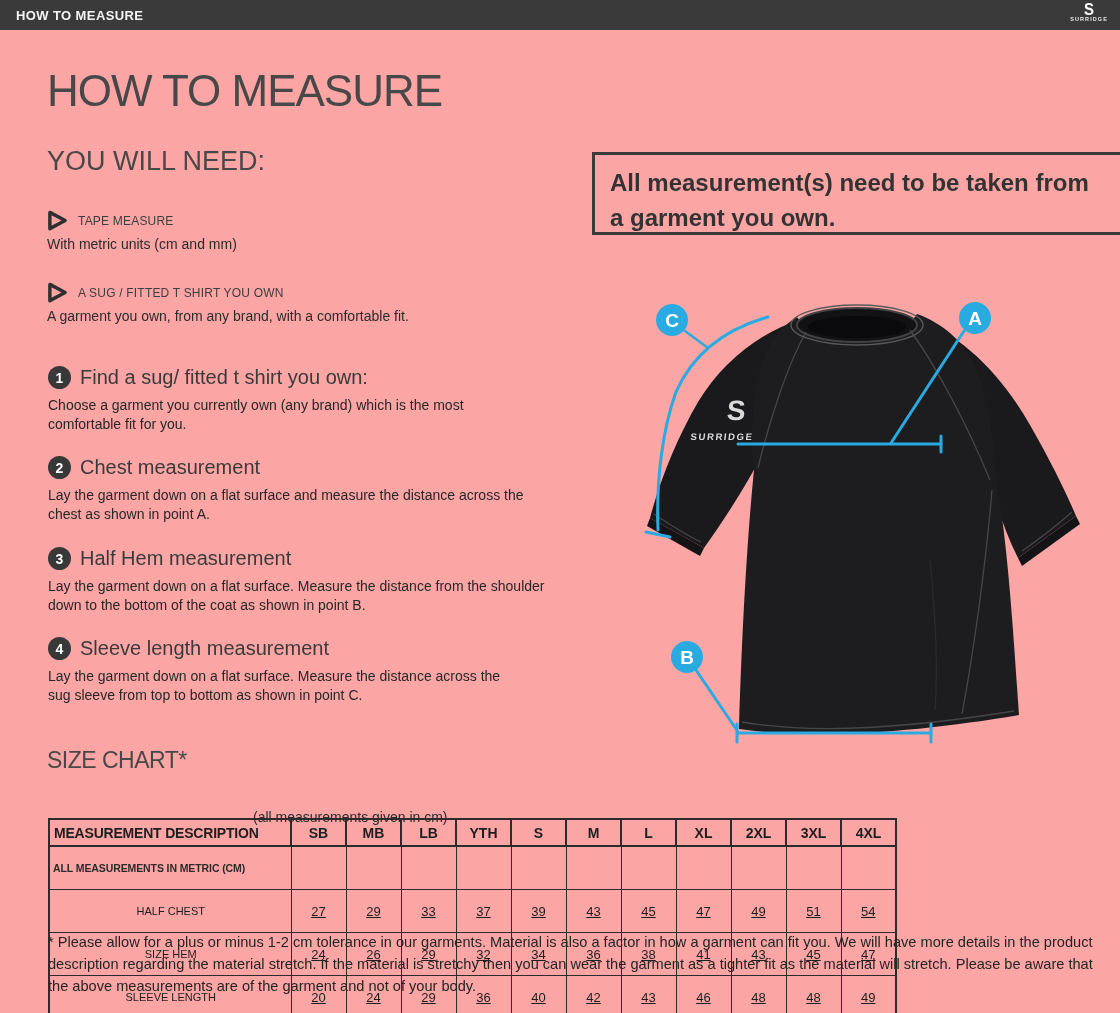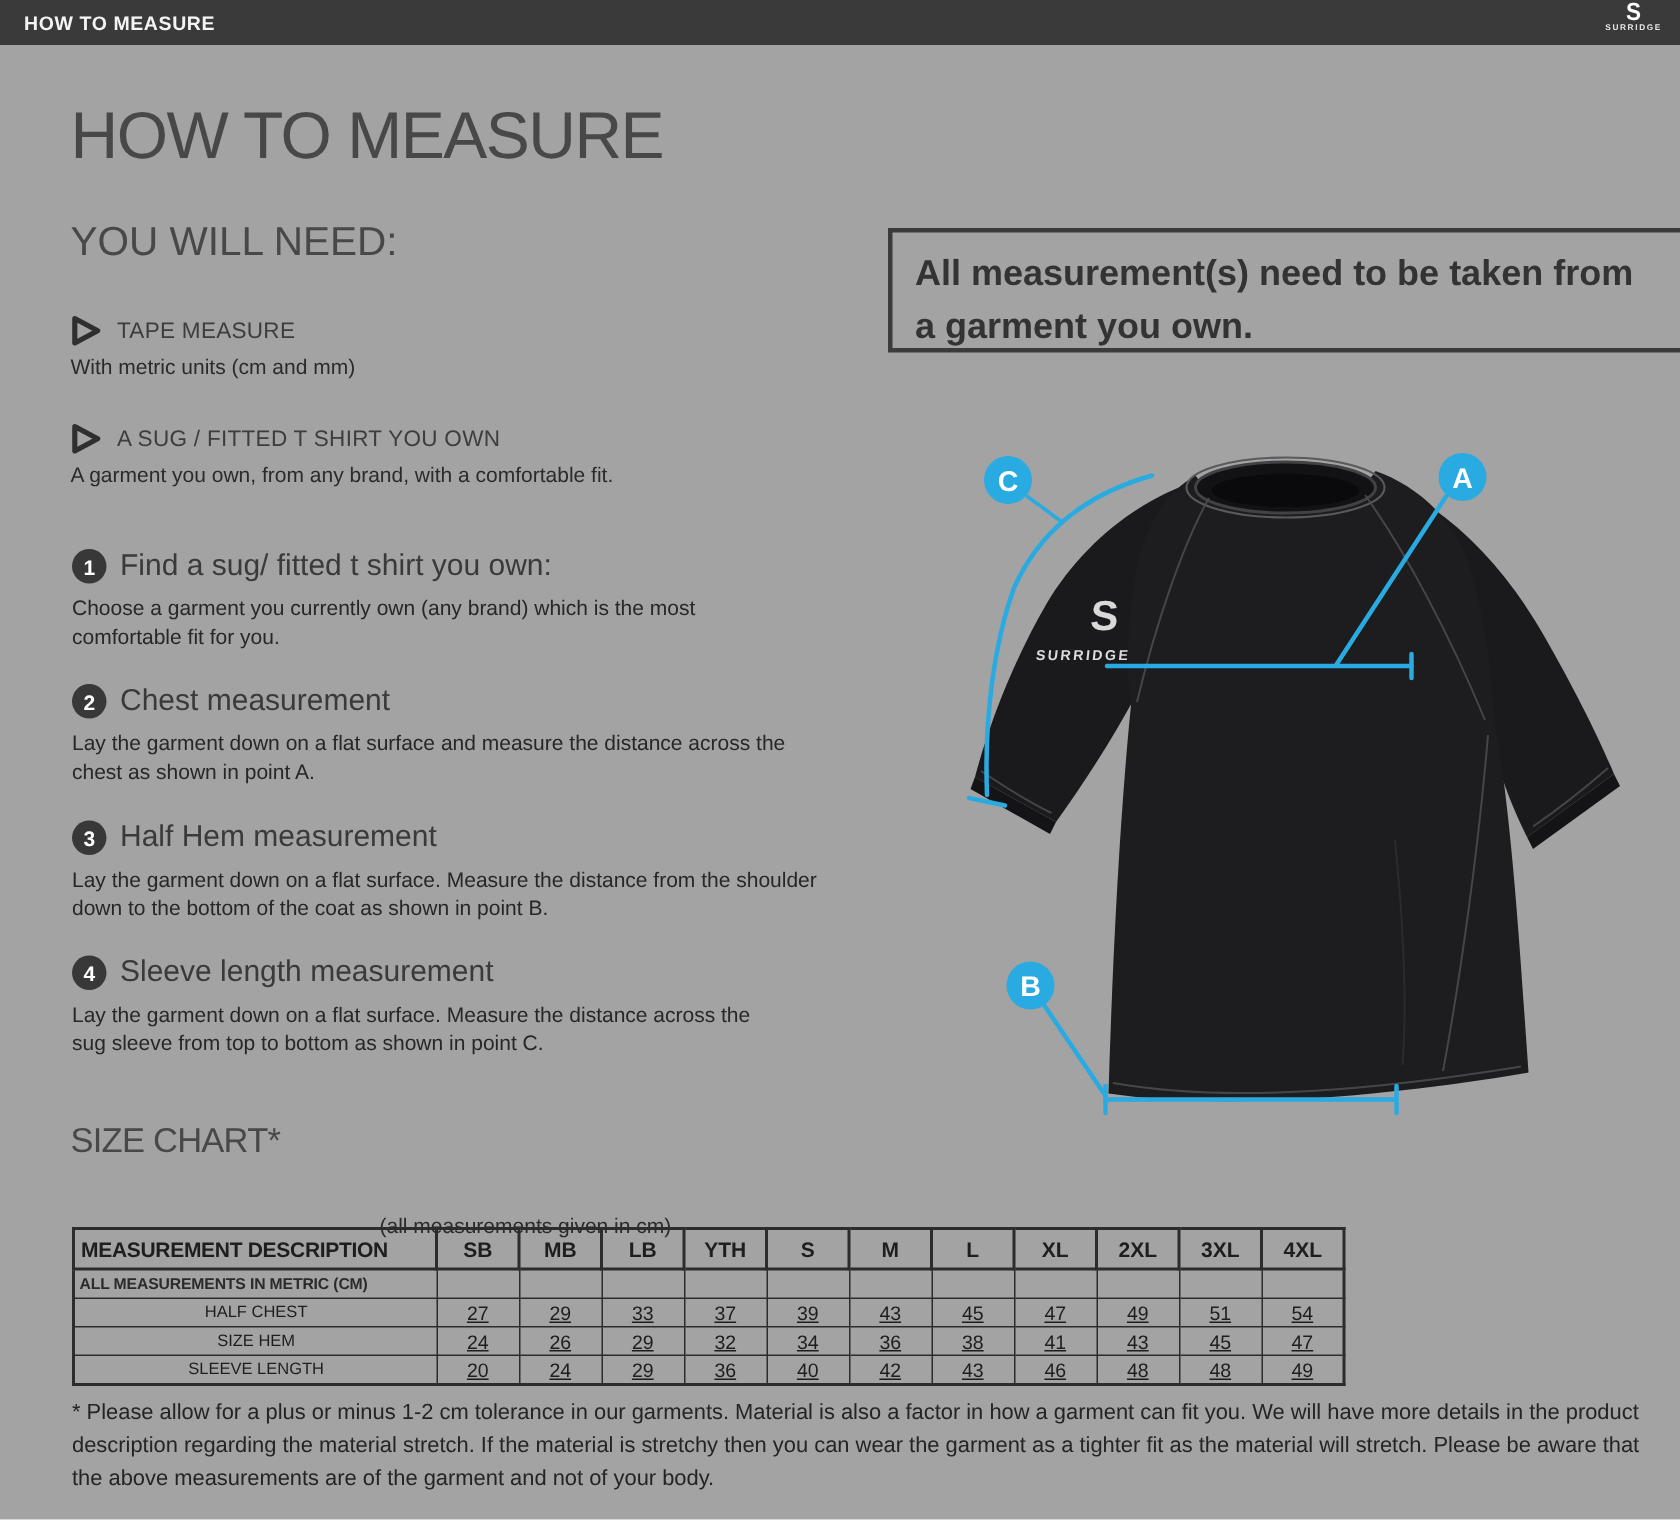--- a/index.html
+++ b/index.html
@@ -1,51 +1,51 @@
 <!DOCTYPE html>
 <html><head>
 <meta charset="utf-8">
 <style>
   html,body{margin:0;padding:0;background:#fff;}
   body{font-family:"Liberation Sans", sans-serif; color:#2b2b2b;}
-  #page{position:relative;width:1120px;height:1013px;background:#a3a3a3;overflow:hidden;}
+  #page{position:relative;width:1120px;height:1013px;background:#fca5a5;overflow:hidden;}
 
   
   .topbar{position:absolute;left:0;top:0;width:1120px;height:30px;background:#3a3a3a;display:flex;align-items:center;}
   .topbar-title{color:#f4f4f4;font-size:13px;font-weight:bold;letter-spacing:.4px;padding-left:16px;}
   .topbar-logo{position:absolute;right:12px;top:1px;display:flex;flex-direction:column;align-items:center;line-height:1;}
   .topbar-logo .mark{color:#fff;font-weight:bold;font-size:15px;transform:scaleY(1.1);}
   .topbar-logo .word{color:#e8e8e8;font-size:5.5px;letter-spacing:1.1px;margin-top:1px;font-weight:bold;}
 
   .page-title{position:absolute;left:47px;top:66px;font-size:44px;letter-spacing:-1px;color:#484848;}
   .ywn-heading{position:absolute;left:47px;top:146px;font-size:27px;color:#484848;}
 
   .ywn-item{position:absolute;left:47px;}
   .ywn-head{display:flex;align-items:center;gap:10px;}
   .tri{width:21px;height:21px;flex:0 0 auto;}
-  .ywn-label{font-size:15px;color:#3d3d3d;letter-spacing:.2px;}
+  .ywn-label{font-size:12px;color:#3d3d3d;letter-spacing:.2px;}
   .ywn-desc{font-size:14px;color:#2b2b2b;margin-top:5px;}
 
   .step{position:absolute;left:48px;}
   .step-head{display:flex;align-items:center;gap:9px;}
   .step-num{width:23px;height:23px;border-radius:50%;background:#383838;color:#fff;font-size:14px;font-weight:bold;display:flex;align-items:center;justify-content:center;flex:0 0 auto;}
   .step-heading{font-size:20px;color:#3a3a3a;}
   .step-body{font-size:14px;line-height:1.38;color:#272727;margin-top:7px;}
 
   .callout{position:absolute;left:592px;top:152px;width:532px;height:83px;box-sizing:border-box;border:3px solid #3b3b3b;padding:11px 15px;font-size:24px;font-weight:bold;color:#333;line-height:1.45;}
 
   .diagram{position:absolute;left:600px;top:268px;width:495px;height:500px;}
 
   .sizechart-heading{position:absolute;left:47px;top:747px;font-size:23px;color:#484848;letter-spacing:-.5px;}
   .sizechart-sub{position:absolute;left:253px;top:763px;font-size:14px;color:#2b2b2b;margin-top:46px;}
 
   .size-table{position:absolute;left:48px;top:818px;border-collapse:collapse;border:2px solid #2c2c2c;table-layout:fixed;}
   .size-table th{border:2px solid #2c2c2c;font-size:14px;color:#1e1e1e;height:25px;padding:0 3px;}
   .size-table th.desc{text-align:left;padding-left:4px;letter-spacing:-.2px;}
-  .size-table td{border:1px solid #2c2c2c;height:18px;padding:0 3px;}
+  .size-table td{border:1px solid #2c2c2c;height:18px;padding:12px 3px;}
   .size-table td.note{font-weight:bold;font-size:10.5px;height:14px;text-align:left;letter-spacing:-.1px;}
   .size-table td.rowlabel{font-size:11px;text-align:center;padding-left:4px;color:#1e1e1e;}
   .size-table td.val{font-size:13px;text-align:center;color:#1e1e1e;text-decoration:underline;}
 
   .footnote{position:absolute;left:48px;top:931px;width:1048px;font-size:14.6px;line-height:1.52;color:#242424;}
 </style>
 </head>
 <body>
 
 <div id="page">

